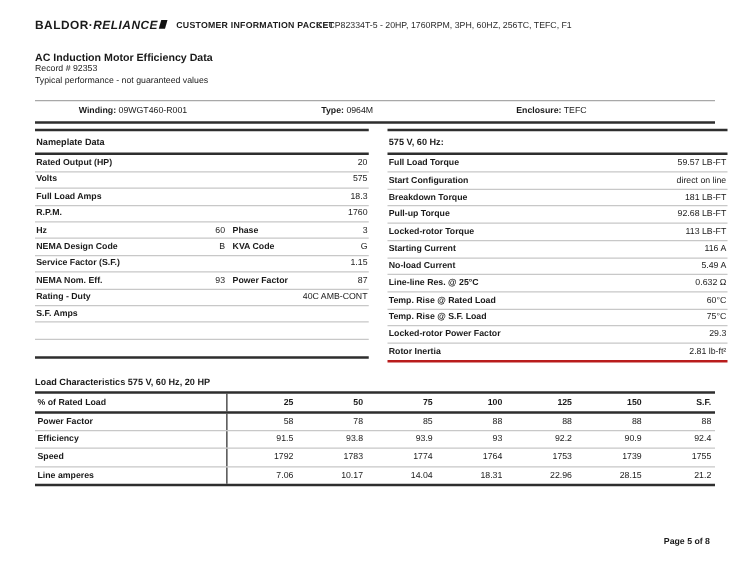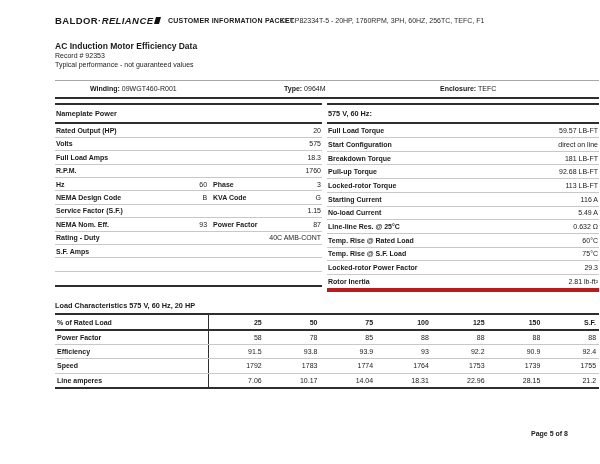--- a/index.html
+++ b/index.html
@@ -1,39 +1,39 @@
 <!DOCTYPE html>
 <html><head>
 <meta charset="utf-8">
 <style>
   html,body{margin:0;padding:0;}
   body{
     width:600px;height:464px;background:#ffffff;position:relative;overflow:hidden;
     font-family:"Liberation Sans",sans-serif;color:#1a1a1a;
     -webkit-font-smoothing:antialiased;
   }
-  .abs{position:absolute;margin-left:27px;}
+  .abs{position:absolute;}
   
   .logo{left:28px;top:15px;font-size:9.5px;font-weight:bold;letter-spacing:0.4px;white-space:nowrap;}
   .logo .rel{font-style:italic;}
   .flag{display:inline-block;width:5px;height:7px;background:#111;transform:skewX(-16deg);margin-left:2px;}
   .packet{left:141px;top:17px;font-size:7px;font-weight:bold;letter-spacing:0.2px;white-space:nowrap;}
   .pcode{left:253px;top:17px;font-size:7px;color:#2b2b2b;white-space:nowrap;}
   
   .doc-title{left:28px;top:41px;font-size:8.5px;font-weight:bold;}
   .doc-record{left:28px;top:52px;font-size:7px;}
   .doc-note{left:28px;top:61px;font-size:7px;}
   
   .info-bar{left:28px;top:80px;width:544px;height:16px;border-top:1px solid #a8a8a8;border-bottom:2px solid #2e2e2e;font-size:7px;}
   .info-bar .fld{position:absolute;top:4px;white-space:nowrap;}
   .info-bar .fld b{font-weight:bold;}
   .f-winding{left:35px;} .f-type{left:229px;} .f-enclosure{left:385px;}
   
   .np-table{left:28px;top:103px;width:267px;border-top:2px solid #2e2e2e;border-bottom:2px solid #2e2e2e;}
-  .vt-table{left:300px;top:103px;width:272px;border-top:2px solid #2e2e2e;border-bottom:4px solid #b91c1c;}
+  .vt-table{left:310px;top:103px;width:272px;border-top:2px solid #2e2e2e;border-bottom:2px solid #b91c1c;}
   .thead{border-bottom:2px solid #2e2e2e;font-size:7.3px;font-weight:bold;padding:5px 0 4px 1px;line-height:1.15;}
   .thead .ind{padding-left:7px;}
   .trow{display:flex;align-items:center;height:12.4px;border-bottom:1px solid #c8c8c8;font-size:7px;line-height:1;padding:0 1px;}
   .vt-table .trow{height:12.7px;}
   .trow:last-child{border-bottom:none;}
   .trow .lbl{font-weight:bold;flex:1;white-space:nowrap;}
   .trow .val{text-align:right;white-space:nowrap;}
   .pair1{display:flex;width:57%;}
   .pair1 .lbl{flex:1;}
   .pair2{display:flex;flex:1;margin-left:6px;}
@@ -65,21 +65,21 @@
 <div class="abs doc-record">Record # 92353</div>
 <div class="abs doc-note">Typical performance - not guaranteed values</div>
 
 <div class="abs info-bar">
   <span class="fld f-winding"><b>Winding:</b> <span>09WGT460-R001</span></span>
   <span class="fld f-type"><b>Type:</b> <span>0964M</span></span>
   <span class="fld f-enclosure"><b>Enclosure:</b> <span>TEFC</span></span>
 </div>
 
 <div class="abs np-table">
-  <div class="thead">Nameplate Power</div>
+  <div class="thead">Nameplate Data</div>
   <div class="trow">
     <span class="lbl">Rated Output (HP)</span>
     <span class="val">20</span>
   </div>
   <div class="trow">
     <span class="lbl">Volts</span>
     <span class="val">575</span>
   </div>
   <div class="trow">
     <span class="lbl">Full Load Amps</span>

